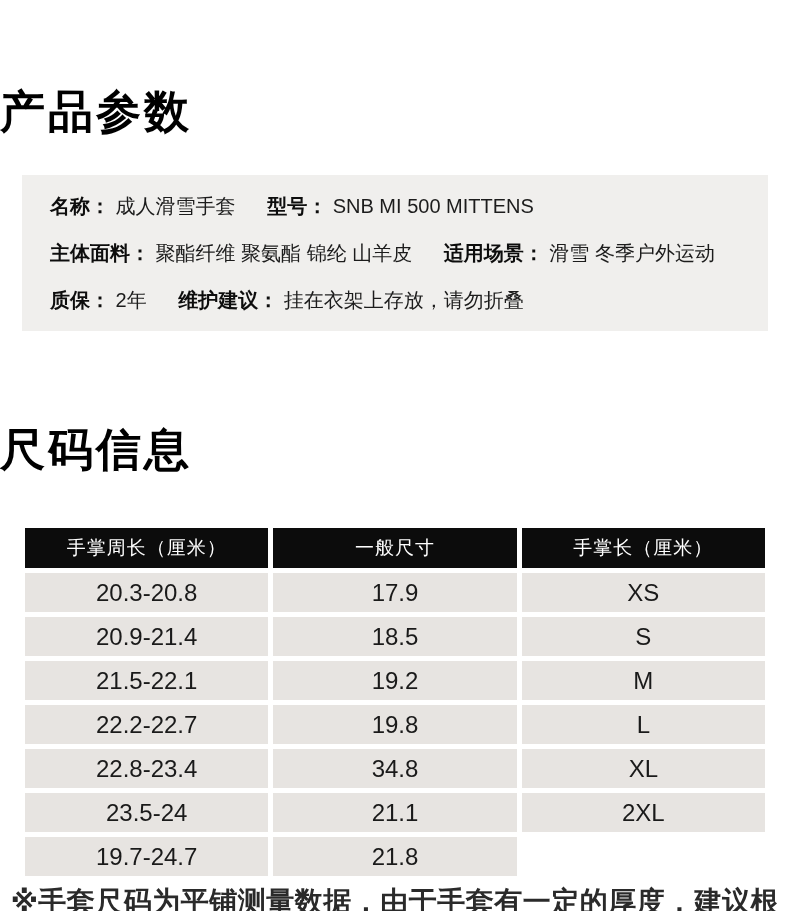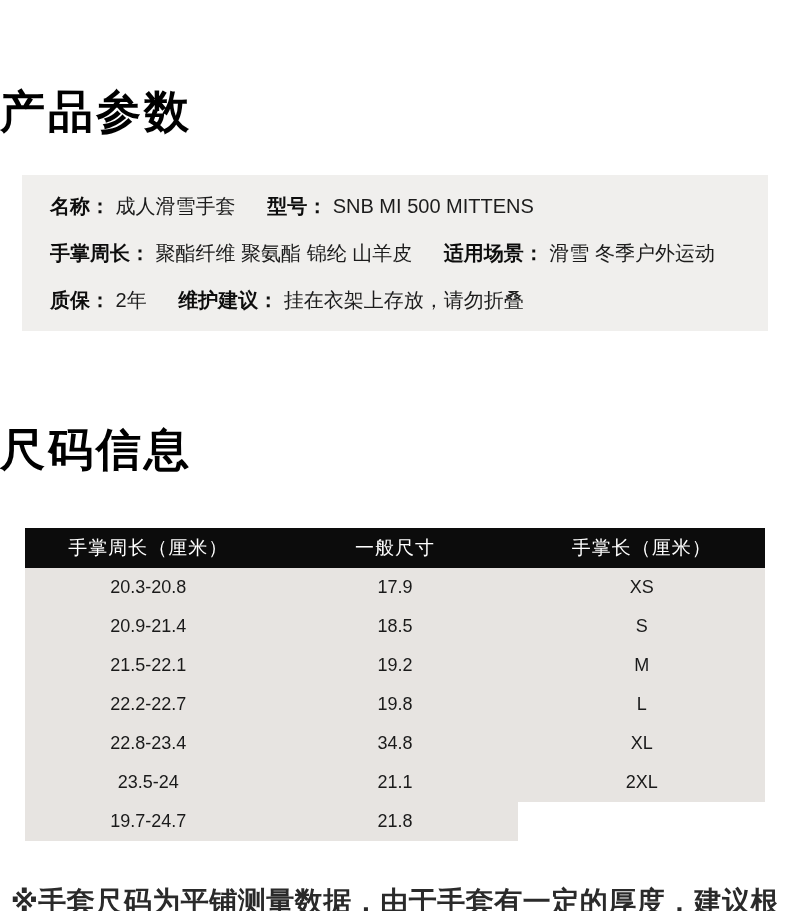--- a/index.html
+++ b/index.html
@@ -49,41 +49,42 @@
   .pair-gap { margin-left: 26px; }
 
   
   .size-table {
     position: absolute;
     left: 25px;
     right: 25px;
     top: 528px;
     display: grid;
     grid-template-columns: 1fr 1fr 1fr;
+    gap: 5px;
     background: #ffffff;
   }
   .size-table .th {
     background: #0c0c0c;
     color: #ffffff;
     height: 40px;
     display: flex;
     align-items: center;
     justify-content: center;
     font-size: 19px;
     font-weight: normal;
     letter-spacing: 1px;
   }
   .size-table .td {
     background: #e7e4e1;
     color: #1a1a1a;
     height: 39px;
     display: flex;
     align-items: center;
     justify-content: center;
-    font-size: 18px;
+    font-size: 24px;
   }
 
   .footnote {
     position: absolute;
     left: 0;
     width: 100%;
     top: 883px;
     text-align: center;
     font-size: 28px;
     font-weight: bold;
@@ -104,21 +105,21 @@
         <span class="spec-label">名称：</span>
         <span class="spec-value">成人滑雪手套</span>
       </span>
       <span class="spec-pair pair-gap">
         <span class="spec-label">型号：</span>
         <span class="spec-value">SNB MI 500 MITTENS</span>
       </span>
     </div>
     <div class="spec-line">
       <span class="spec-pair">
-        <span class="spec-label">手掌周长：</span>
+        <span class="spec-label">主体面料：</span>
         <span class="spec-value">聚酯纤维 聚氨酯 锦纶 山羊皮</span>
       </span>
       <span class="spec-pair pair-gap">
         <span class="spec-label">适用场景：</span>
         <span class="spec-value">滑雪 冬季户外运动</span>
       </span>
     </div>
     <div class="spec-line">
       <span class="spec-pair">
         <span class="spec-label">质保：</span>

